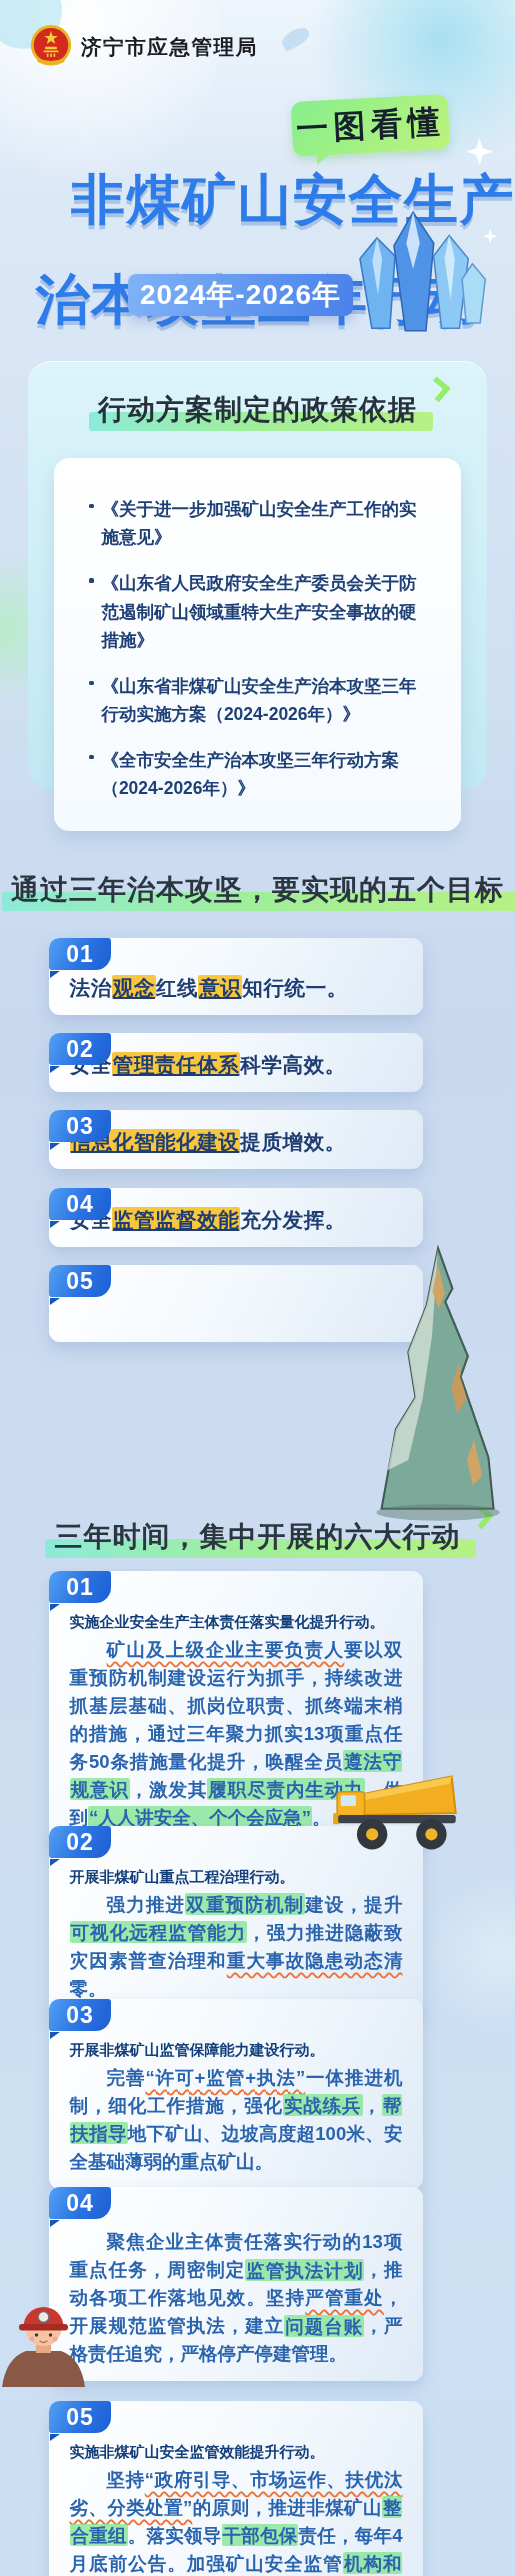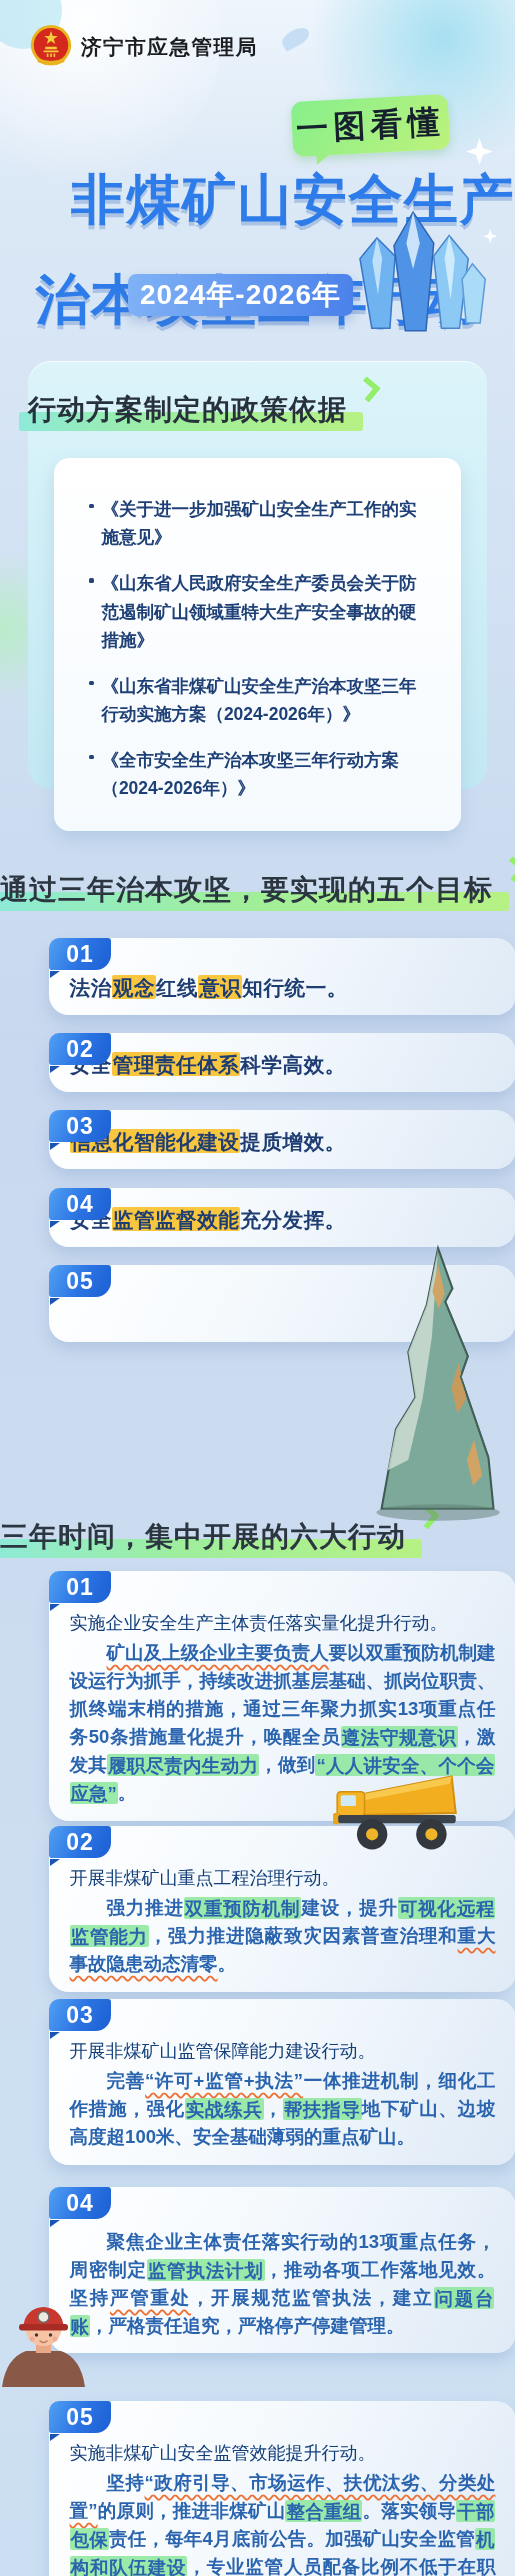--- a/index.html
+++ b/index.html
@@ -30,39 +30,39 @@
       border-top:10.3px solid #9fee83;border-right:13.4px solid transparent;}
   .main-title{left:0;width:515px;text-align:center;font-weight:900;color:#2e7ce9;
       font-size:54px;letter-spacing:1.5px;line-height:1;
       text-shadow:0 3.6px 0.5px rgba(27,88,179,.25);}
   .t1{top:172px;text-align:right;} .t2{top:272px;}
   .date-pill{left:128px;top:266px;width:225px;height:42px;border-radius:8.2px;
       background:linear-gradient(100deg,#7fb2f6,#4a81ea);color:#fff;font-size:28px;font-weight:800;
       display:flex;align-items:center;justify-content:center;letter-spacing:1px;
       box-shadow:0 5.2px 11.3px rgba(70,110,190,.30);z-index:4;margin-top:8px;}
   
-  .sec-head{left:0;width:515px;z-index:2;}
+  .sec-head{left:0;width:515px;text-align:center;z-index:2;}
   .sec-head .txt{position:relative;display:inline-block;font-size:28px;font-weight:900;color:#2c3640;letter-spacing:1px;}
   .sec-head .txt::before{content:"";position:absolute;left:-9.3px;right:-15.5px;bottom:-2.1px;height:19.6px;z-index:-1;
       background:linear-gradient(90deg,#8dead8 0%,#9fee9c 45%,#b6f184 100%);border-radius:3.1px;}
   .sec-head .txt::after{content:"";position:absolute;right:-30px;top:-11.3px;width:13.4px;height:13.4px;
       border-top:6.7px solid #93ee6b;border-right:6.7px solid #93ee6b;transform:rotate(40deg);border-radius:1.5px;}
   .policy-head .txt{font-size:28px;color:#27313c;}
   
   .cyan-panel{left:28px;top:361px;width:459px;height:428px;border-radius:23px;
       background:linear-gradient(180deg,#dcf4fa,#c2e8f3);box-shadow:inset 0 1px 0 rgba(255,255,255,.8);}
   .policy-card{position:absolute;left:26px;top:97px;width:355px;padding:28px 26px 11.3px;min-height:247px;
       background:linear-gradient(180deg,#ffffff,#f5fafe);border-radius:15.5px;
       box-shadow:0 8.2px 16.5px rgba(118,160,200,.28);}
   .policy-card ul{list-style:none;margin:9px;padding:0;}
   .policy-card li{position:relative;font-size:17.5px;font-weight:700;color:#1e4076;line-height:1.62;
       margin-bottom:17.5px;padding-left:12.4px;}
   .policy-card li::before{content:"";position:absolute;left:0;top:8.8px;width:4.6px;height:4.6px;border-radius:1.5px;background:#24427c;}
   
-  .card{position:absolute;left:49px;width:467px;border-radius:20px;
+  .card{position:absolute;left:49px;width:374px;border-radius:11px;
       background:linear-gradient(118deg,#ffffff 0%,#f4f9fd 45%,#dfeaf6 100%);
       box-shadow:0 7.2px 14.4px rgba(110,146,196,.28);}
   .num-badge{position:absolute;top:0;left:0;width:62px;height:32px;
       background:linear-gradient(115deg,#51a0f4 0%,#2a72e2 55%,#1c5fd2 100%);
       color:#fff;font-size:23px;font-weight:800;letter-spacing:1px;
       display:flex;align-items:center;justify-content:center;
       border-radius:10.3px 3.1px 15.5px 3.1px;z-index:2;}
   .num-badge::after{content:"";position:absolute;left:1px;bottom:-7.7px;
       border-top:7.7px solid #1a55b4;border-right:10.3px solid transparent;}
   
@@ -74,24 +74,24 @@
   .goal-card:nth-child(5){top:1265px;}
   .goal-text{font-size:20.6px;font-weight:700;color:#1e3d72;letter-spacing:0.5px;}
   
   .action-card{padding:41px 20.6px 13.4px;box-sizing:border-box;}
   .action-card:nth-child(1){top:1571px;}
   .action-card:nth-child(2){top:1826px;}
   .action-card:nth-child(3){top:1999px;}
   .action-card:nth-child(4){top:2187px;}
   .action-card:nth-child(5){top:2401px;}
   .action-card:nth-child(6){top:2628px;}
-  .action-headline{font-size:18px;font-weight:400;color:#123e7a;line-height:1.3;margin:0 0 4.1px;}
+  .action-headline{font-size:15px;font-weight:700;color:#123e7a;line-height:1.3;margin:0 0 4.1px;}
   .action-body{font-size:18.5px;font-weight:600;color:#2a64ae;line-height:28px;text-indent:2em;margin:0;text-align:justify;}
   
-  .m-yellow{background:#f9c640;border-radius:2.1px;padding:0.5px 1px;box-decoration-break:clone;-webkit-box-decoration-break:clone;}
+  .m-yellow{background:#f9c640;border-radius:2.1px;padding:0.5px 1px;box-decoration-break:clone;text-decoration:underline;-webkit-box-decoration-break:clone;}
   .m-green{background:rgba(140,230,155,.85);border-radius:2.1px;padding:0.5px 1px;box-decoration-break:clone;-webkit-box-decoration-break:clone;}
   .m-wavy{text-decoration:underline #ee7135 wavy;text-decoration-thickness:2.1px;text-underline-offset:4.6px;text-decoration-skip-ink:none;}
   
   .illus{z-index:3;}
   .spark{z-index:1;}
 </style>
 </head>
 <body>
 
 <div id="page">

